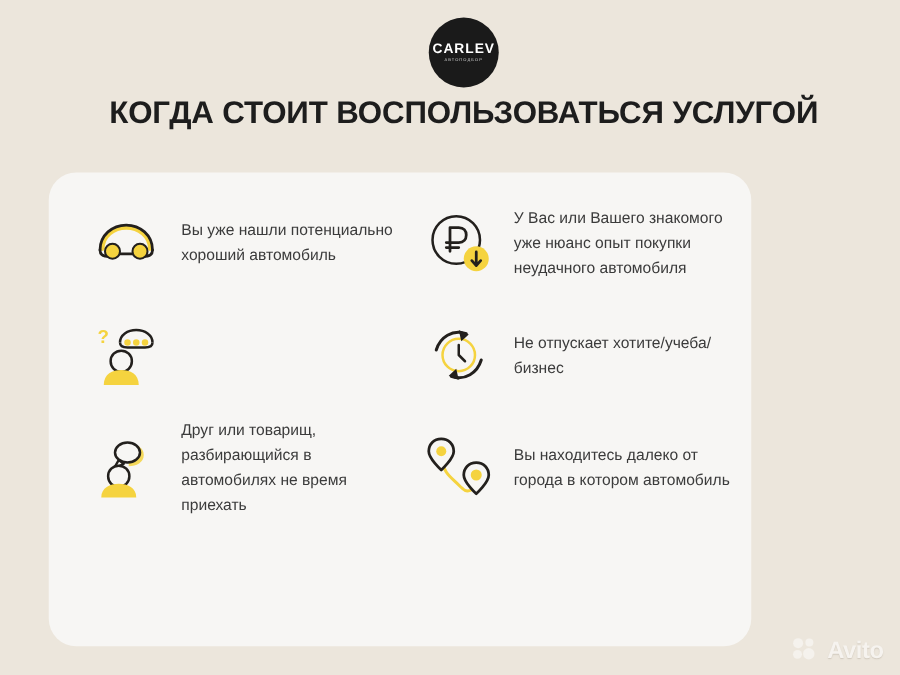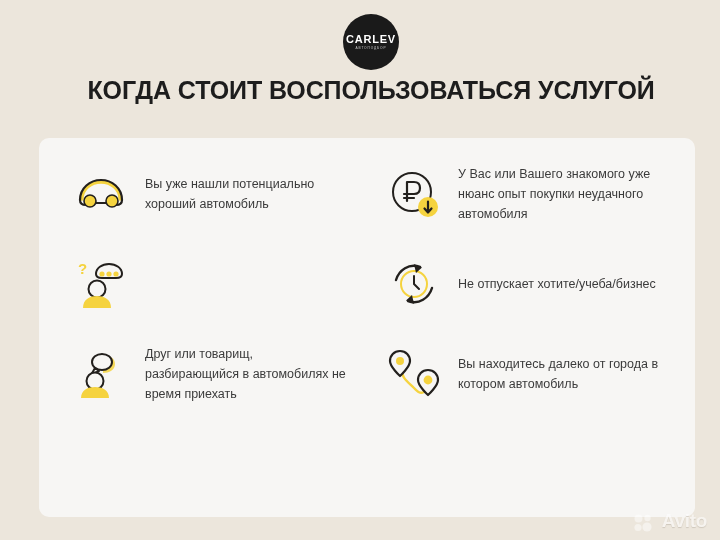--- a/index.html
+++ b/index.html
@@ -62,24 +62,24 @@
     font-size: 25px;
     font-weight: bold;
     color: #1d1d1d;
     letter-spacing: -0.1px;
   }
   
   .card {
     position: absolute;
     left: 28px;
     top: 138px;
-    width: 656px;
+    width: 562px;
     height: 379px;
     background: #f7f6f4;
-    border-radius: 10px;
+    border-radius: 22px;
   }
   .columns {
     position: absolute;
     inset: 0;
     display: flex;
   }
   .col {
     flex: 1;
     display: flex;
     flex-direction: column;
@@ -113,21 +113,21 @@
   }
   .col-left .item-text { max-width: 205px; }
   .col-right .item-text { max-width: 235px; }
 
   
   .watermark {
     position: absolute;
     right: 13px;
     bottom: 8px;
     display: flex;
-    align-items: flex-end;
+    align-items: flex-start;
     gap: 8px;
     opacity: 0.55;
   }
   .wm-text {
     font-size: 19px;
     font-weight: bold;
     color: #ffffff;
     text-shadow: 0 1px 1px rgba(140,130,115,0.55);
     letter-spacing: -0.3px;
   }

